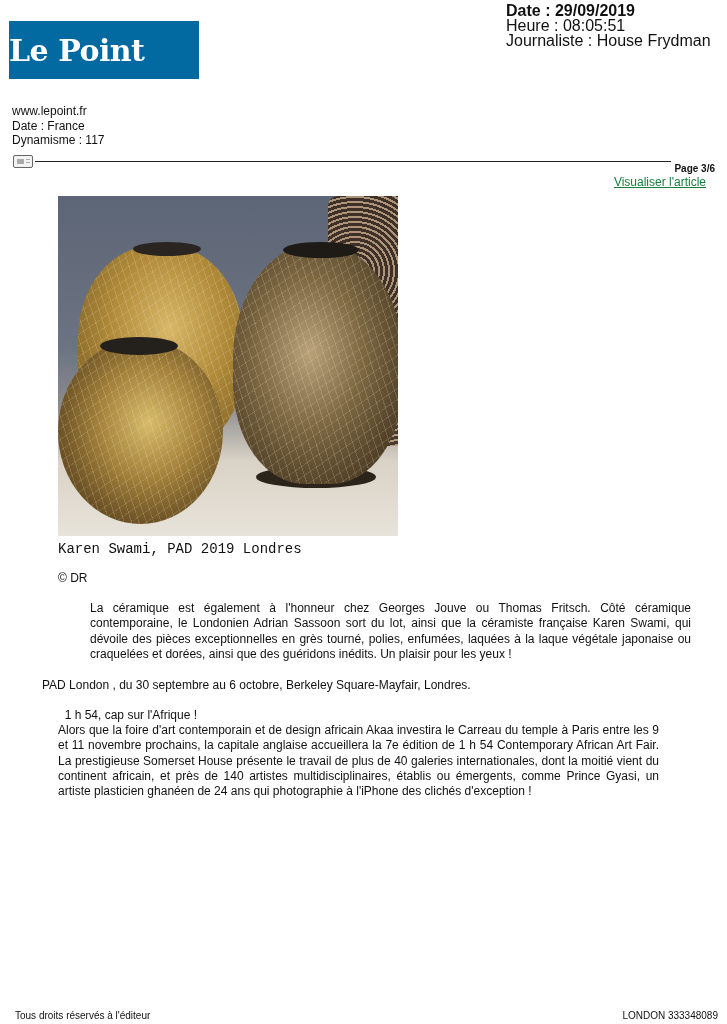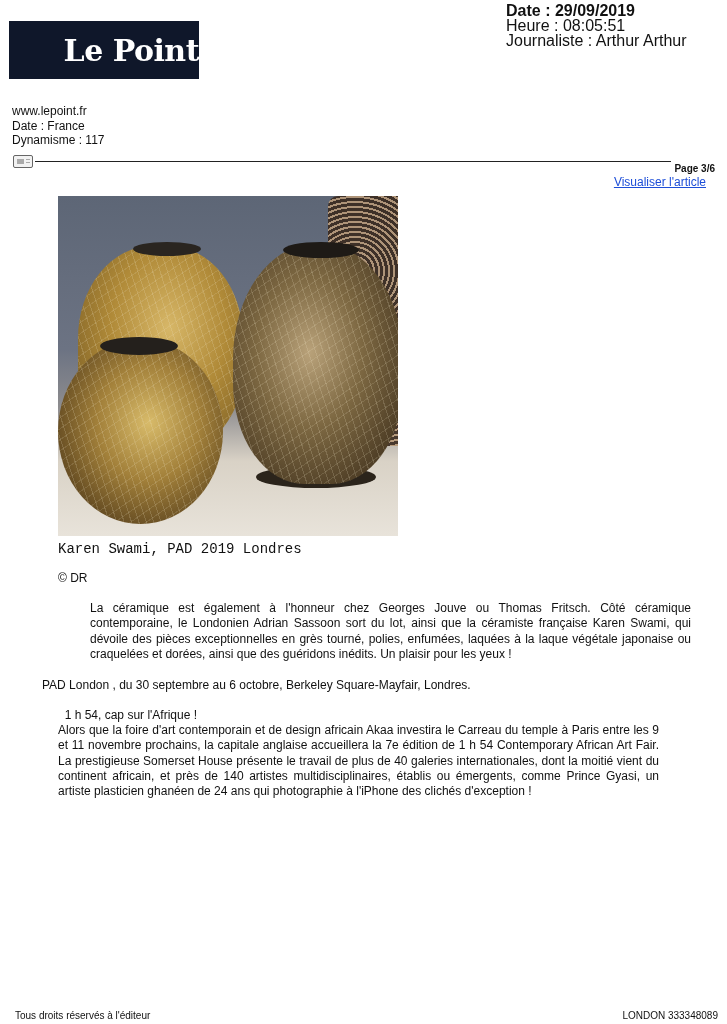--- a/index.html
+++ b/index.html
@@ -1,21 +1,21 @@
 <!DOCTYPE html>
 <html><head>
   <meta charset="utf-8">
   <style>
     * { margin: 0; padding: 0; box-sizing: border-box; }
     html, body { width: 727px; height: 1024px; background: #ffffff; overflow: hidden; }
     body { position: relative; font-family: "Liberation Sans", sans-serif; color: #111; }
 
     .logo {
       position: absolute; left: 9px; top: 21px; width: 190px; height: 58px;
-      background: #0f172a; display: flex; align-items: center; justify-content: flex-end;
+      background: #0369a1; display: flex; align-items: center; justify-content: flex-start;
     }
     .logo span {
       font-family: "DejaVu Serif", serif; font-weight: bold; color: #fff;
       font-size: 30px; letter-spacing: -0.5px;
     }
 
     .meta-right { position: absolute; left: 506px; top: 3px; font-size: 16px; line-height: 15px; }
     .meta-right .bold { font-weight: bold; }
 
     .meta-left { position: absolute; left: 12px; top: 104px; font-size: 12px; line-height: 14.5px; }
@@ -23,21 +23,21 @@
     .divider-row { position: absolute; left: 13px; top: 154px; width: 702px; height: 16px; }
     .doc-icon {
       position: absolute; left: 0; top: 1px; width: 20px; height: 13px;
       border: 1px solid #666; border-radius: 2px; background: #f2f2f2;
     }
     .doc-icon i { position: absolute; background: #aaa; }
     .divider-line { position: absolute; left: 22px; top: 7px; width: 636px; height: 0; border-top: 1.5px solid #222; }
     .page-num { position: absolute; right: 0; top: 1px; font-size: 10px; font-weight: bold; margin-top: 8px; }
 
     .view-link {
-      position: absolute; right: 21px; top: 175px; font-size: 12px; color: #1d4ed8;
+      position: absolute; right: 21px; top: 175px; font-size: 12px; color: #15803d;
       text-decoration: underline; cursor: pointer; margin-left: 23px;
     }
 
     .photo {
       position: absolute; left: 58px; top: 196px; width: 340px; height: 340px; overflow: hidden;
       background: linear-gradient(180deg, #5d6676 0%, #6c7383 45%, #8d8c8e 62%, #d9d2c6 78%, #e8e3da 100%);
     }
     .vase { position: absolute; border-radius: 50%; }
     .v-back-right {
       left: 270px; top: 0; width: 90px; height: 250px; border-radius: 10px;
@@ -84,21 +84,21 @@
 </head>
 <body>
 
 <div class="logo">
   <span>Le Point</span>
 </div>
 
 <div class="meta-right">
   <div class="bold">Date : 29/09/2019</div>
   <div>Heure : 08:05:51</div>
-  <div>Journaliste :  Arthur Arthur</div>
+  <div>Journaliste :  House Frydman</div>
 </div>
 
 <div class="meta-left">
   <div>www.lepoint.fr</div>
   <div>Date : France</div>
   <div>Dynamisme : 117</div>
 </div>
 
 <div class="divider-row">
   <div class="doc-icon">

